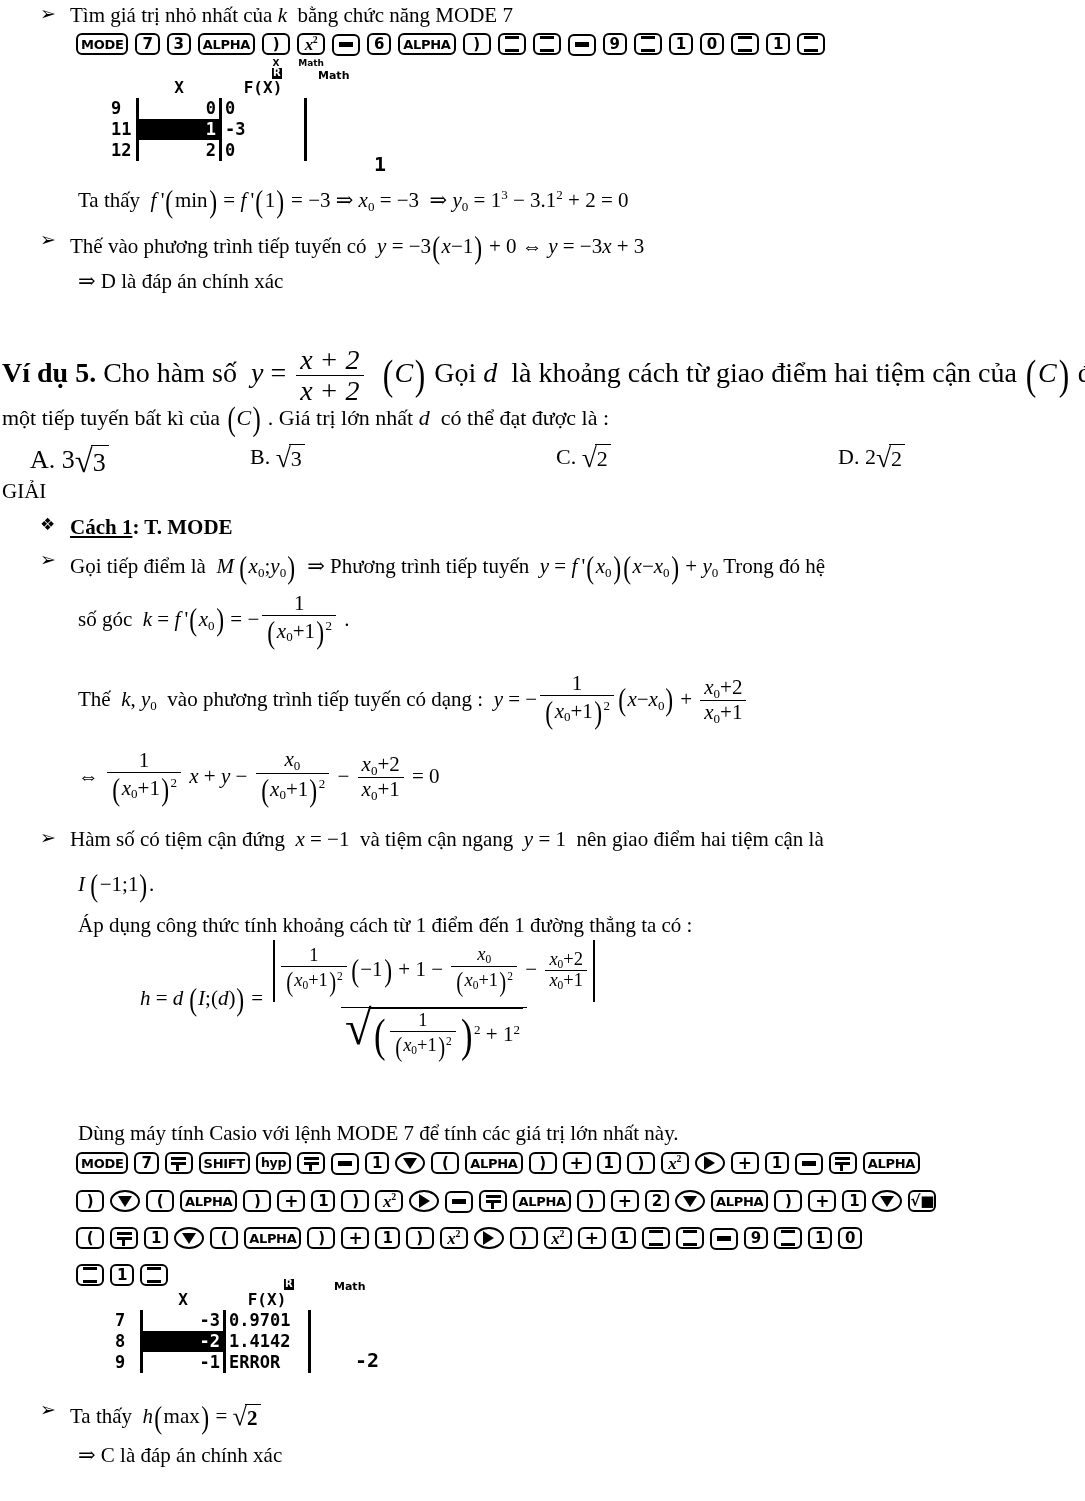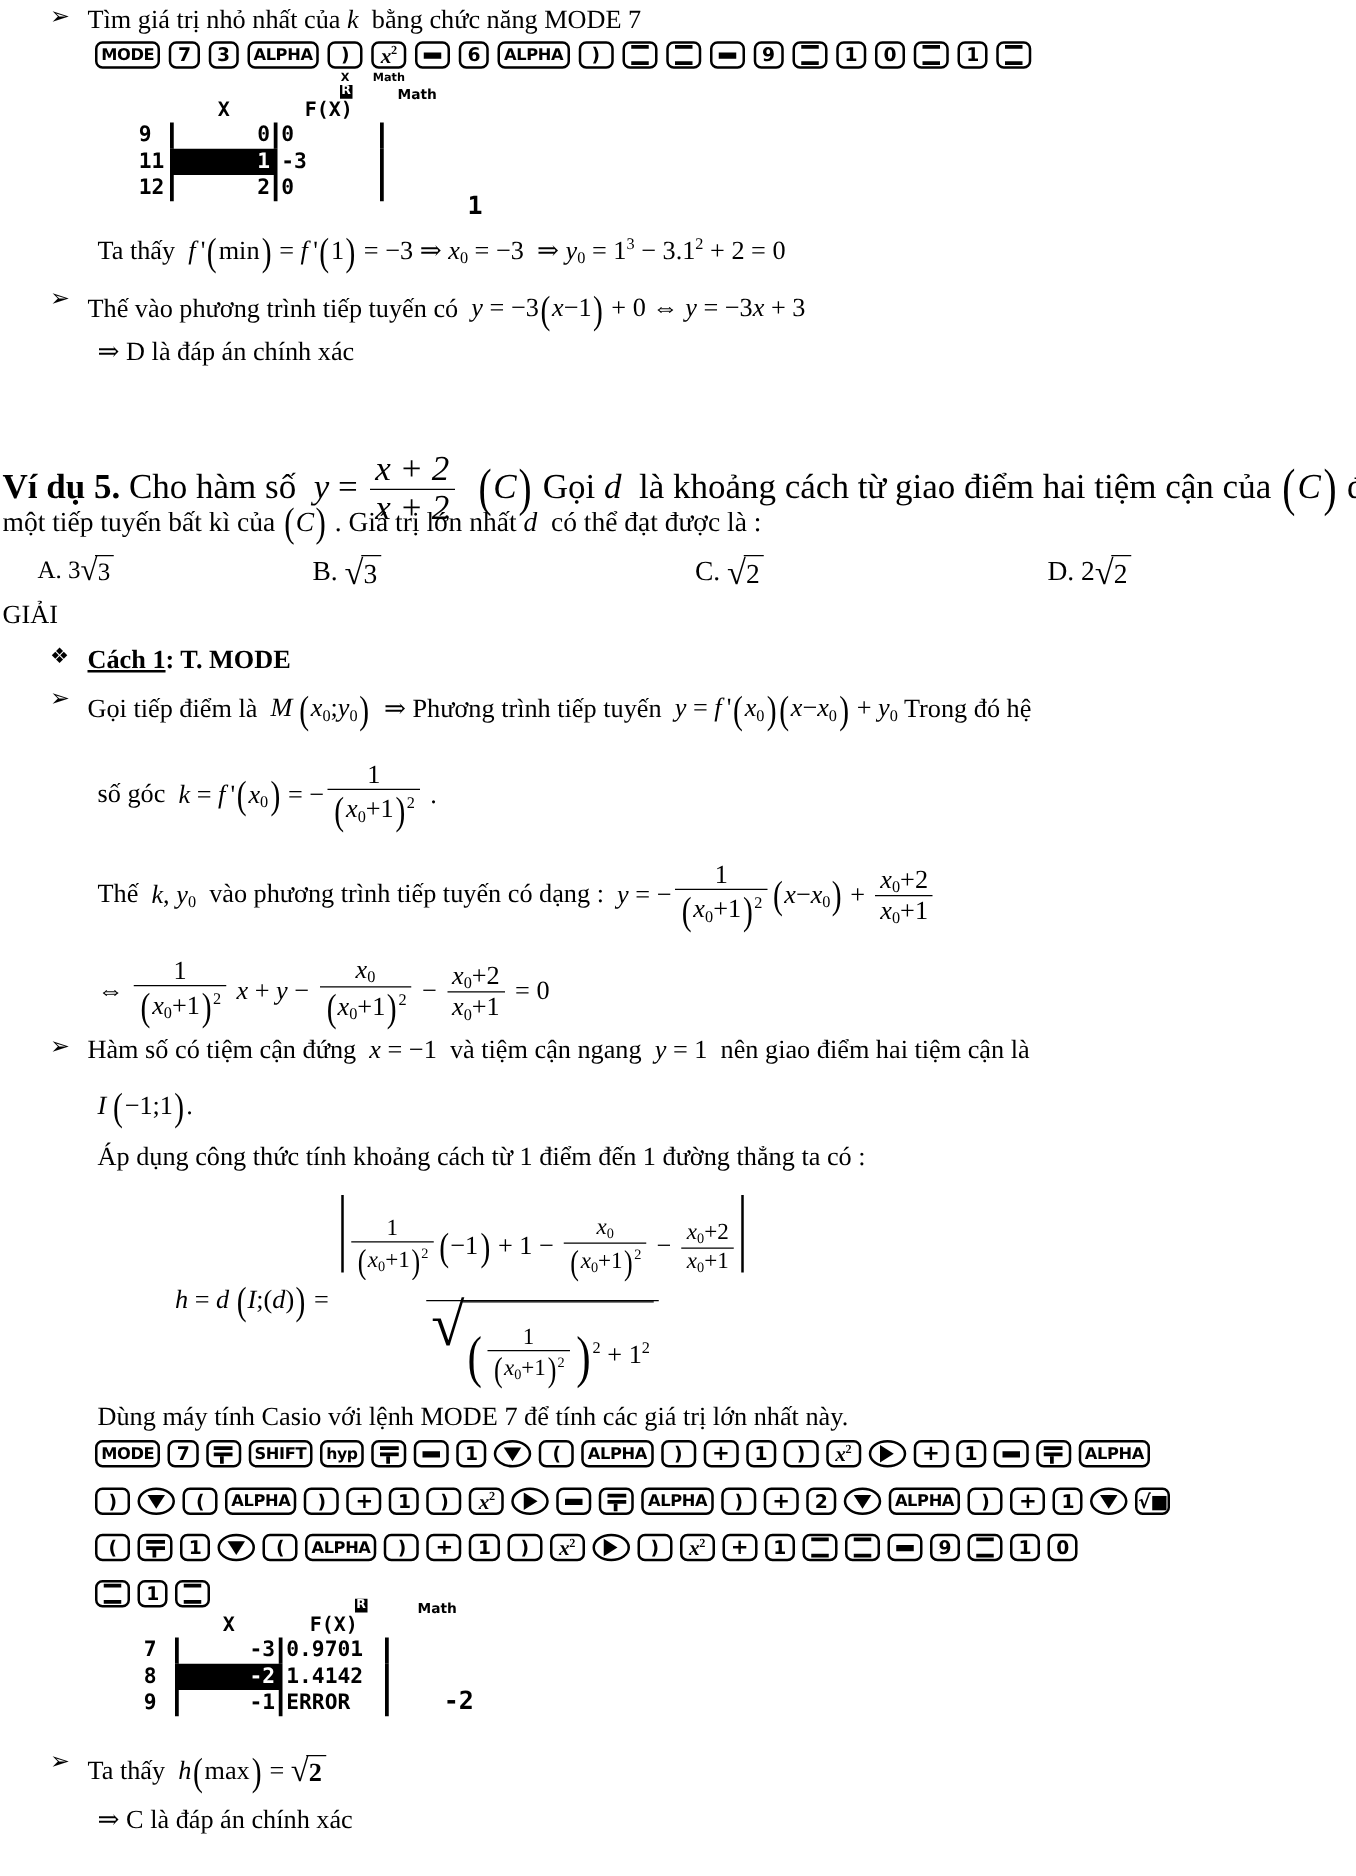--- a/index.html
+++ b/index.html
@@ -54,21 +54,21 @@
   .mi { font-style: italic; font-family: "Liberation Serif", serif; }
   .math { white-space: nowrap; }
   sub.s { font-size: 0.62em; vertical-align: -0.28em; font-style: normal;}
   sup.s { font-size: 0.62em; vertical-align: 0.58em; font-style: normal;}
 
   .frac {
     display: inline-flex;
     flex-direction: column;
     align-items: center;
     vertical-align: middle;
-    margin: 16px 3px;
+    margin: 0 3px;
     line-height: 1.08;
   }
   .frac > .num { padding: 0 4px; }
   .frac > .den { padding: 0 4px; border-top: 1.4px solid #000; }
   .frac.small { font-size: 0.88em; }
 
   .paren-tall {
     display: inline-block;
     font-size: 1.5em;
     vertical-align: middle;
@@ -372,21 +372,21 @@
   </div>
 
   <div class="abs-pos line" style="left:2px; top:398px; font-size:22px;">
     <span>một tiếp tuyến bất kì của</span>
     <span class="math"><span class="paren-tall">(</span><span class="mi">C</span><span class="paren-tall">)</span></span>
     <span>. Giá trị lớn nhất</span>
     <span class="mi">d</span>&nbsp;
     <span>có thể đạt được là :</span>
   </div>
 
-  <div class="abs-pos line" style="left:30px; top:443px; font-size:20px;">
+  <div class="abs-pos line" style="left:30px; top:443px; font-size:26px;">
     <span>A.</span>
     <span>3</span><span class="sqrt">
         <span class="radical">√</span>
         <span class="radicand">3</span>
       </span>
   </div>
   <div class="abs-pos line" style="left:250px; top:443px; font-size:22px;">
     <span>B.</span>
     <span></span><span class="sqrt">
         <span class="radical">√</span>

